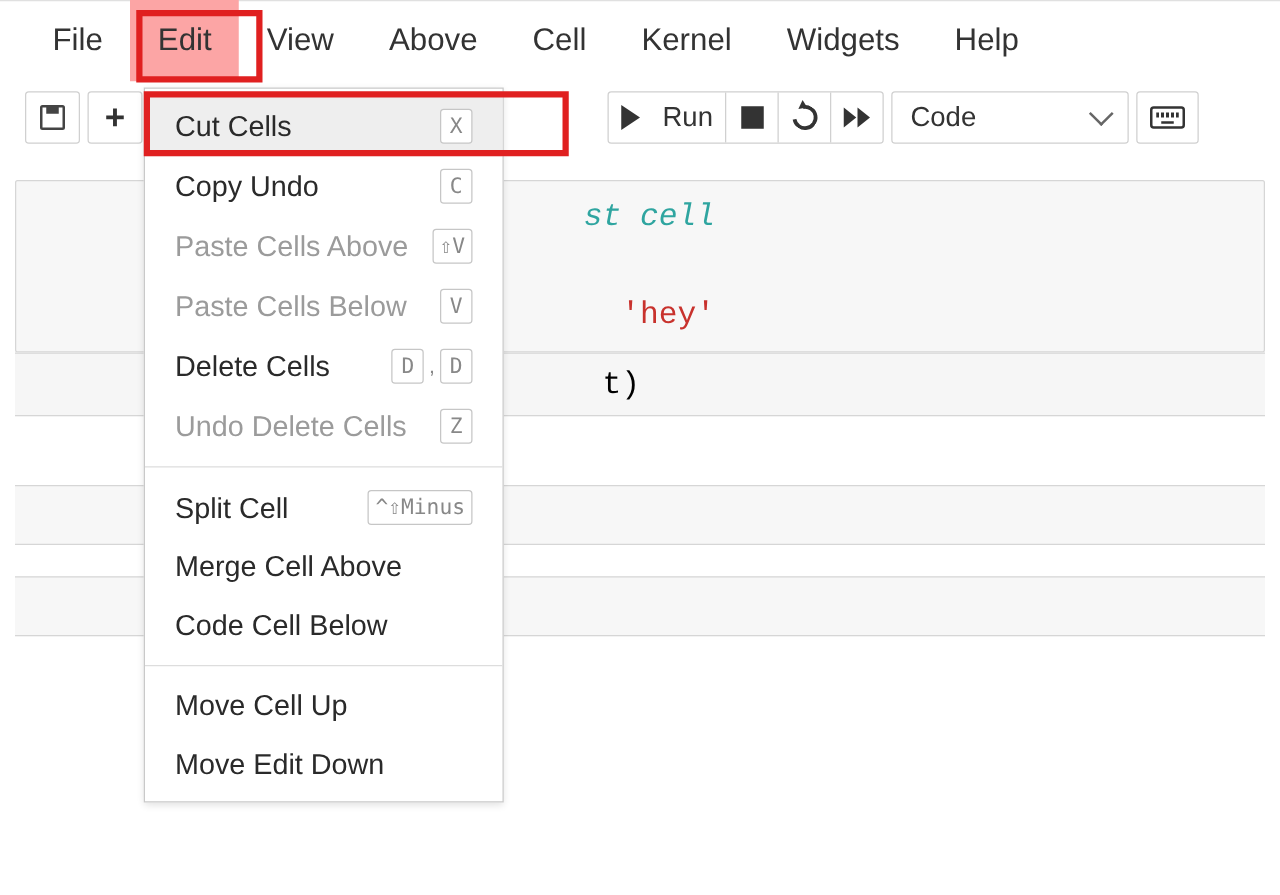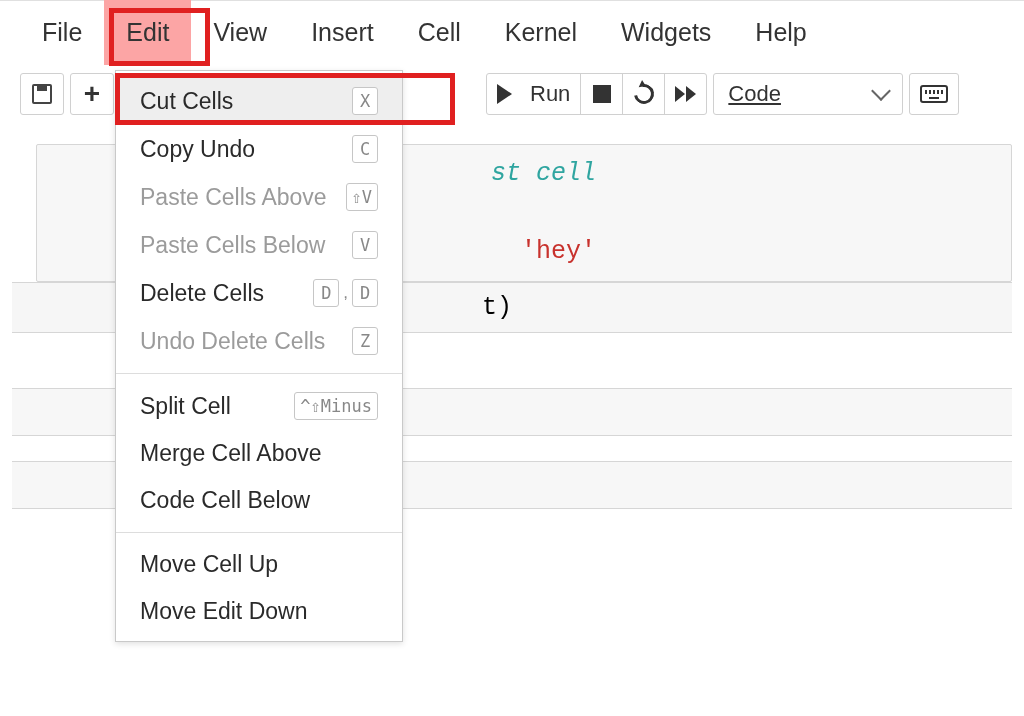--- a/index.html
+++ b/index.html
@@ -67,21 +67,20 @@
   align-items: center;
   justify-content: space-between;
   border: 1px solid #d0d0d0;
   border-radius: 3px;
   height: 42px;
   padding: 0 14px;
   width: 190px;
   font-size: 22px;
   color: #333;
   cursor: pointer;
-  text-decoration: underline;
 }
 .chevdown {
   width: 14px; height: 14px;
   border-right: 2px solid #666;
   border-bottom: 2px solid #666;
   transform: rotate(45deg);
   margin-top: -6px;
 }
 
 
@@ -92,21 +91,20 @@
 .cell-container {
   border: 1px solid #d6d6d6;
   background: #f7f7f7;
   border-radius: 2px;
 }
 .cell-container.first {
   display: flex;
   align-items: flex-start;
   background: #f7f7f7;
   border: 1px solid #d6d6d6;
-  margin-left: 24px;
 }
 .sel-bar {
   width: 6px;
   background: #2b90ff;
 }
 .cell-content {
   padding: 10px 18px;
   font-family: "Menlo", "Monaco", "Courier New", monospace;
   font-size: 25px;
   white-space: pre;
@@ -260,21 +258,21 @@
   background: #333;
 }
 </style>
 </head>
 <body>
 
 <div class="menubar">
   <div class="menu-item">File</div>
   <div class="menu-item active">Edit</div>
   <div class="menu-item">View</div>
-  <div class="menu-item">Insert</div>
+  <div class="menu-item">Above</div>
   <div class="menu-item">Cell</div>
   <div class="menu-item">Kernel</div>
   <div class="menu-item">Widgets</div>
   <div class="menu-item">Help</div>
 </div>
 
 <div class="toolbar">
   <div class="tb-group">
     <div class="tb-btn" title="Save and Checkpoint">
       <span class="icon-save"></span>

